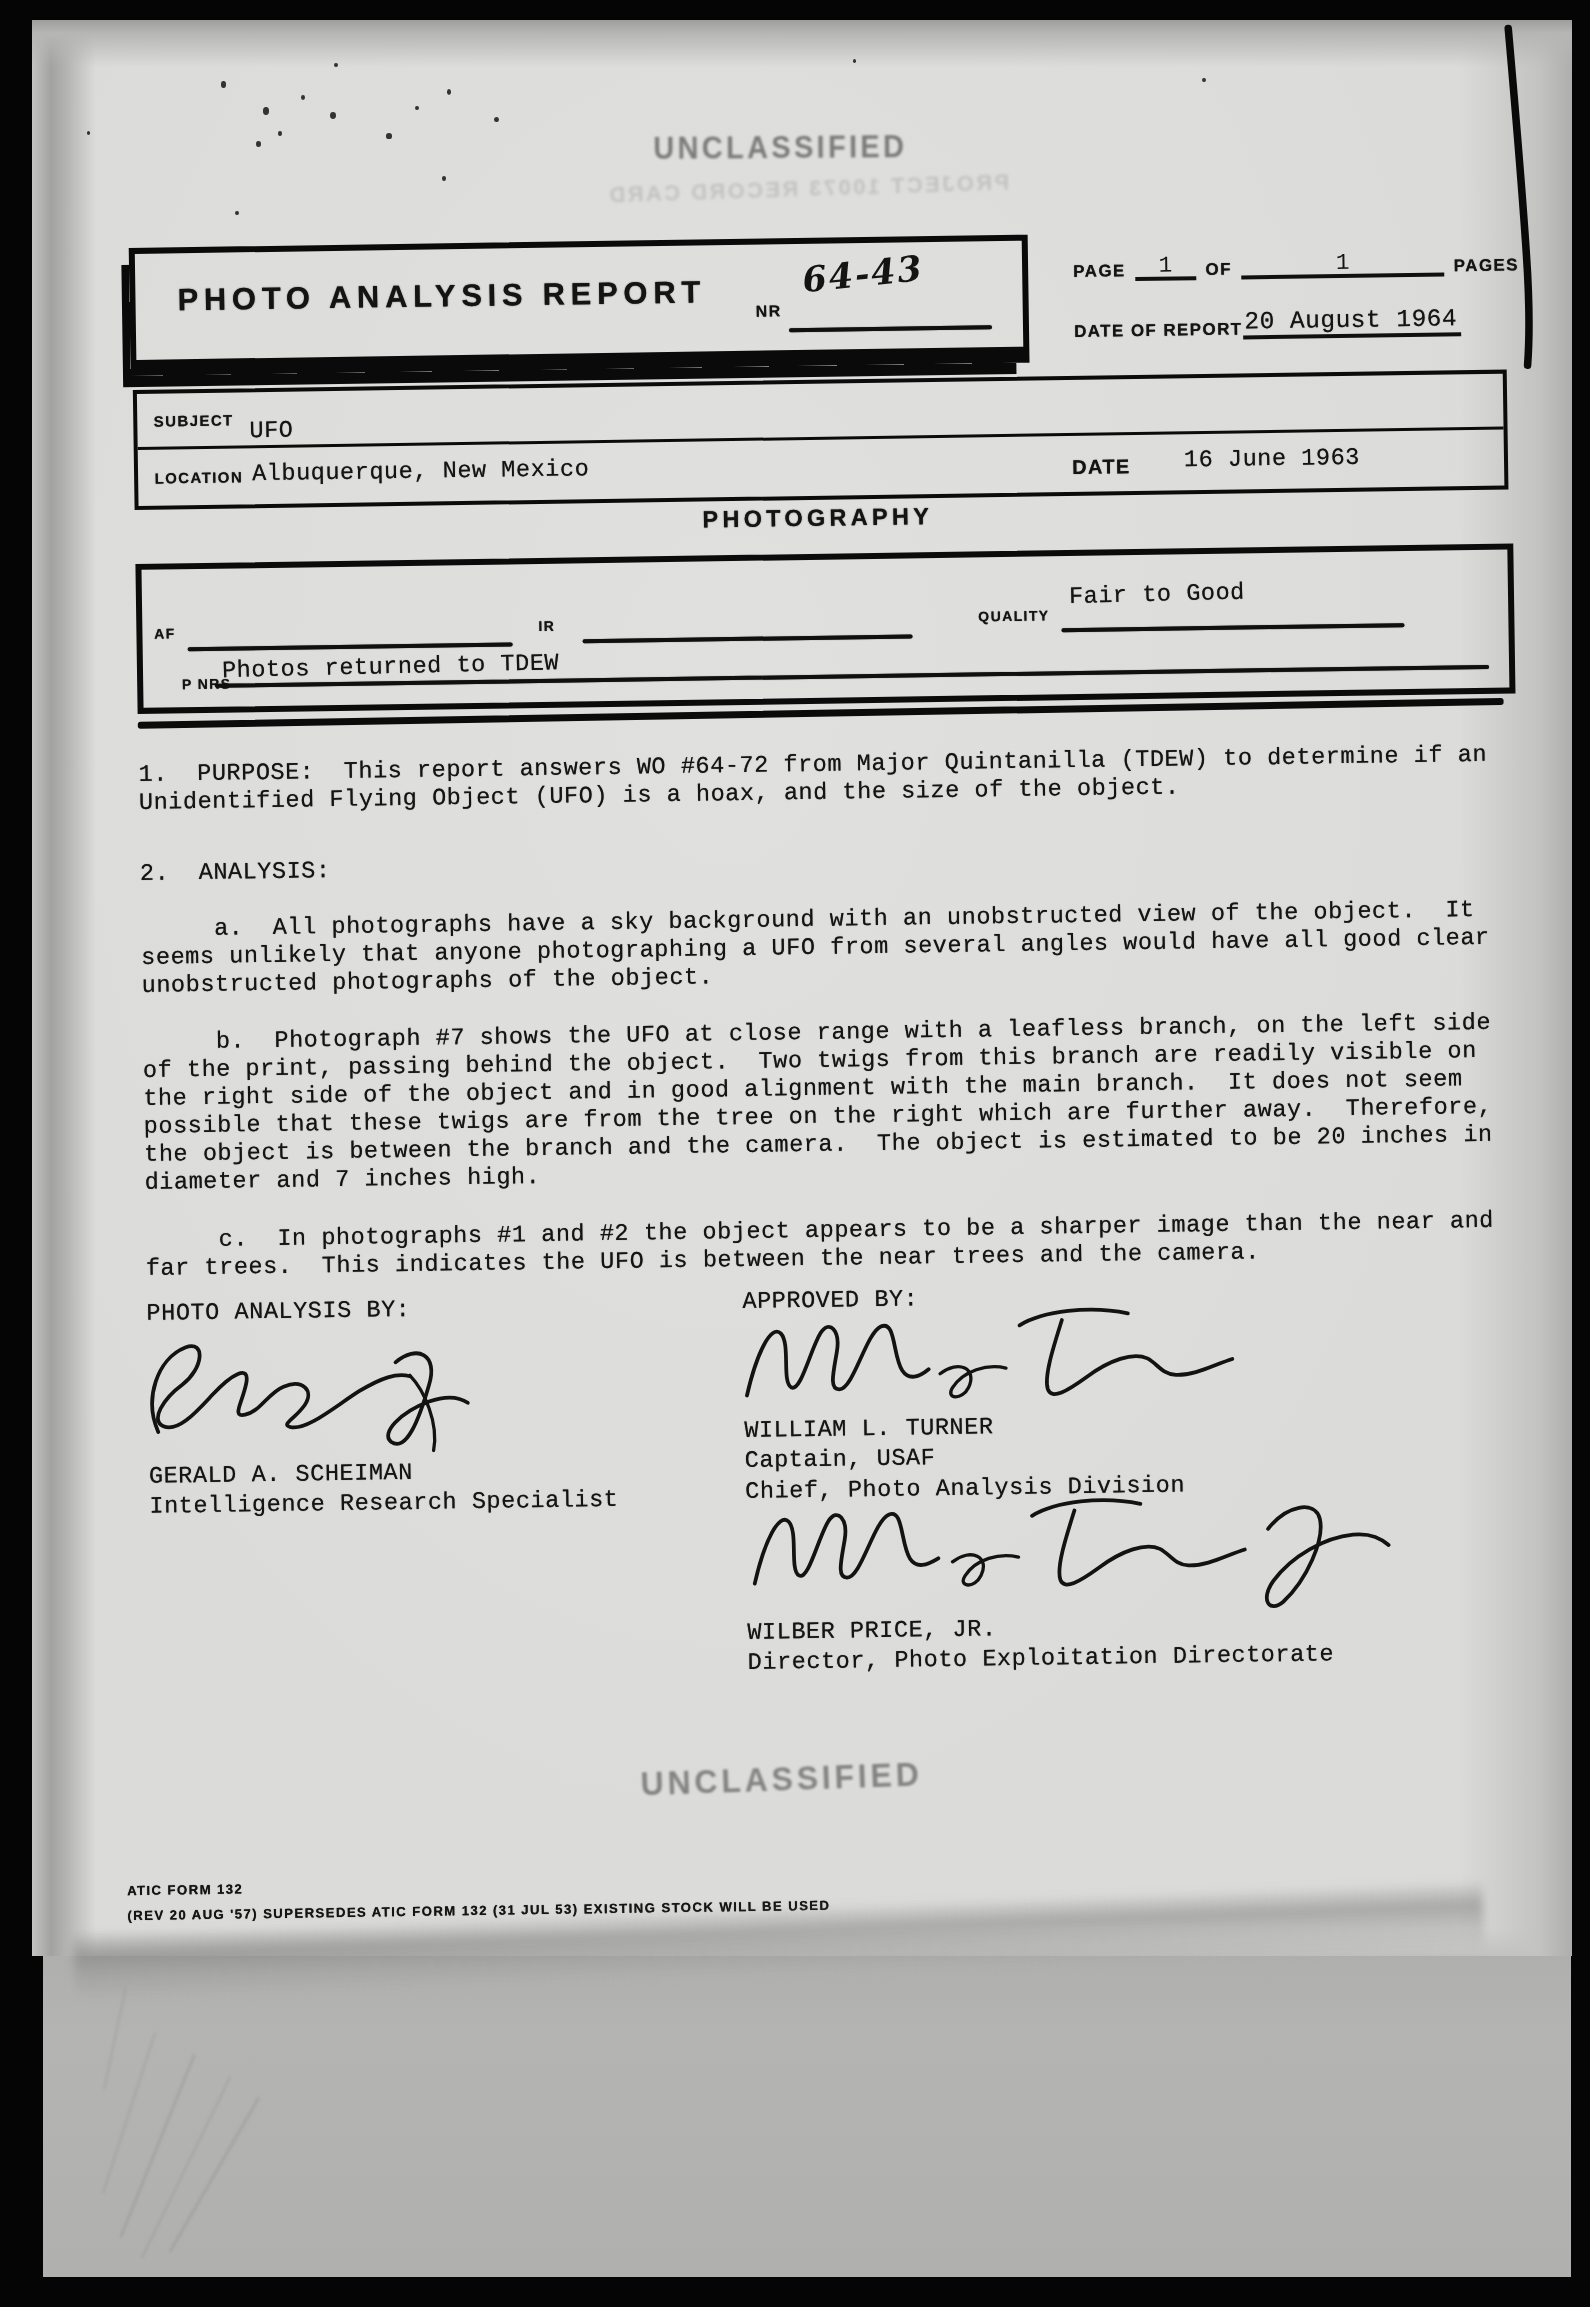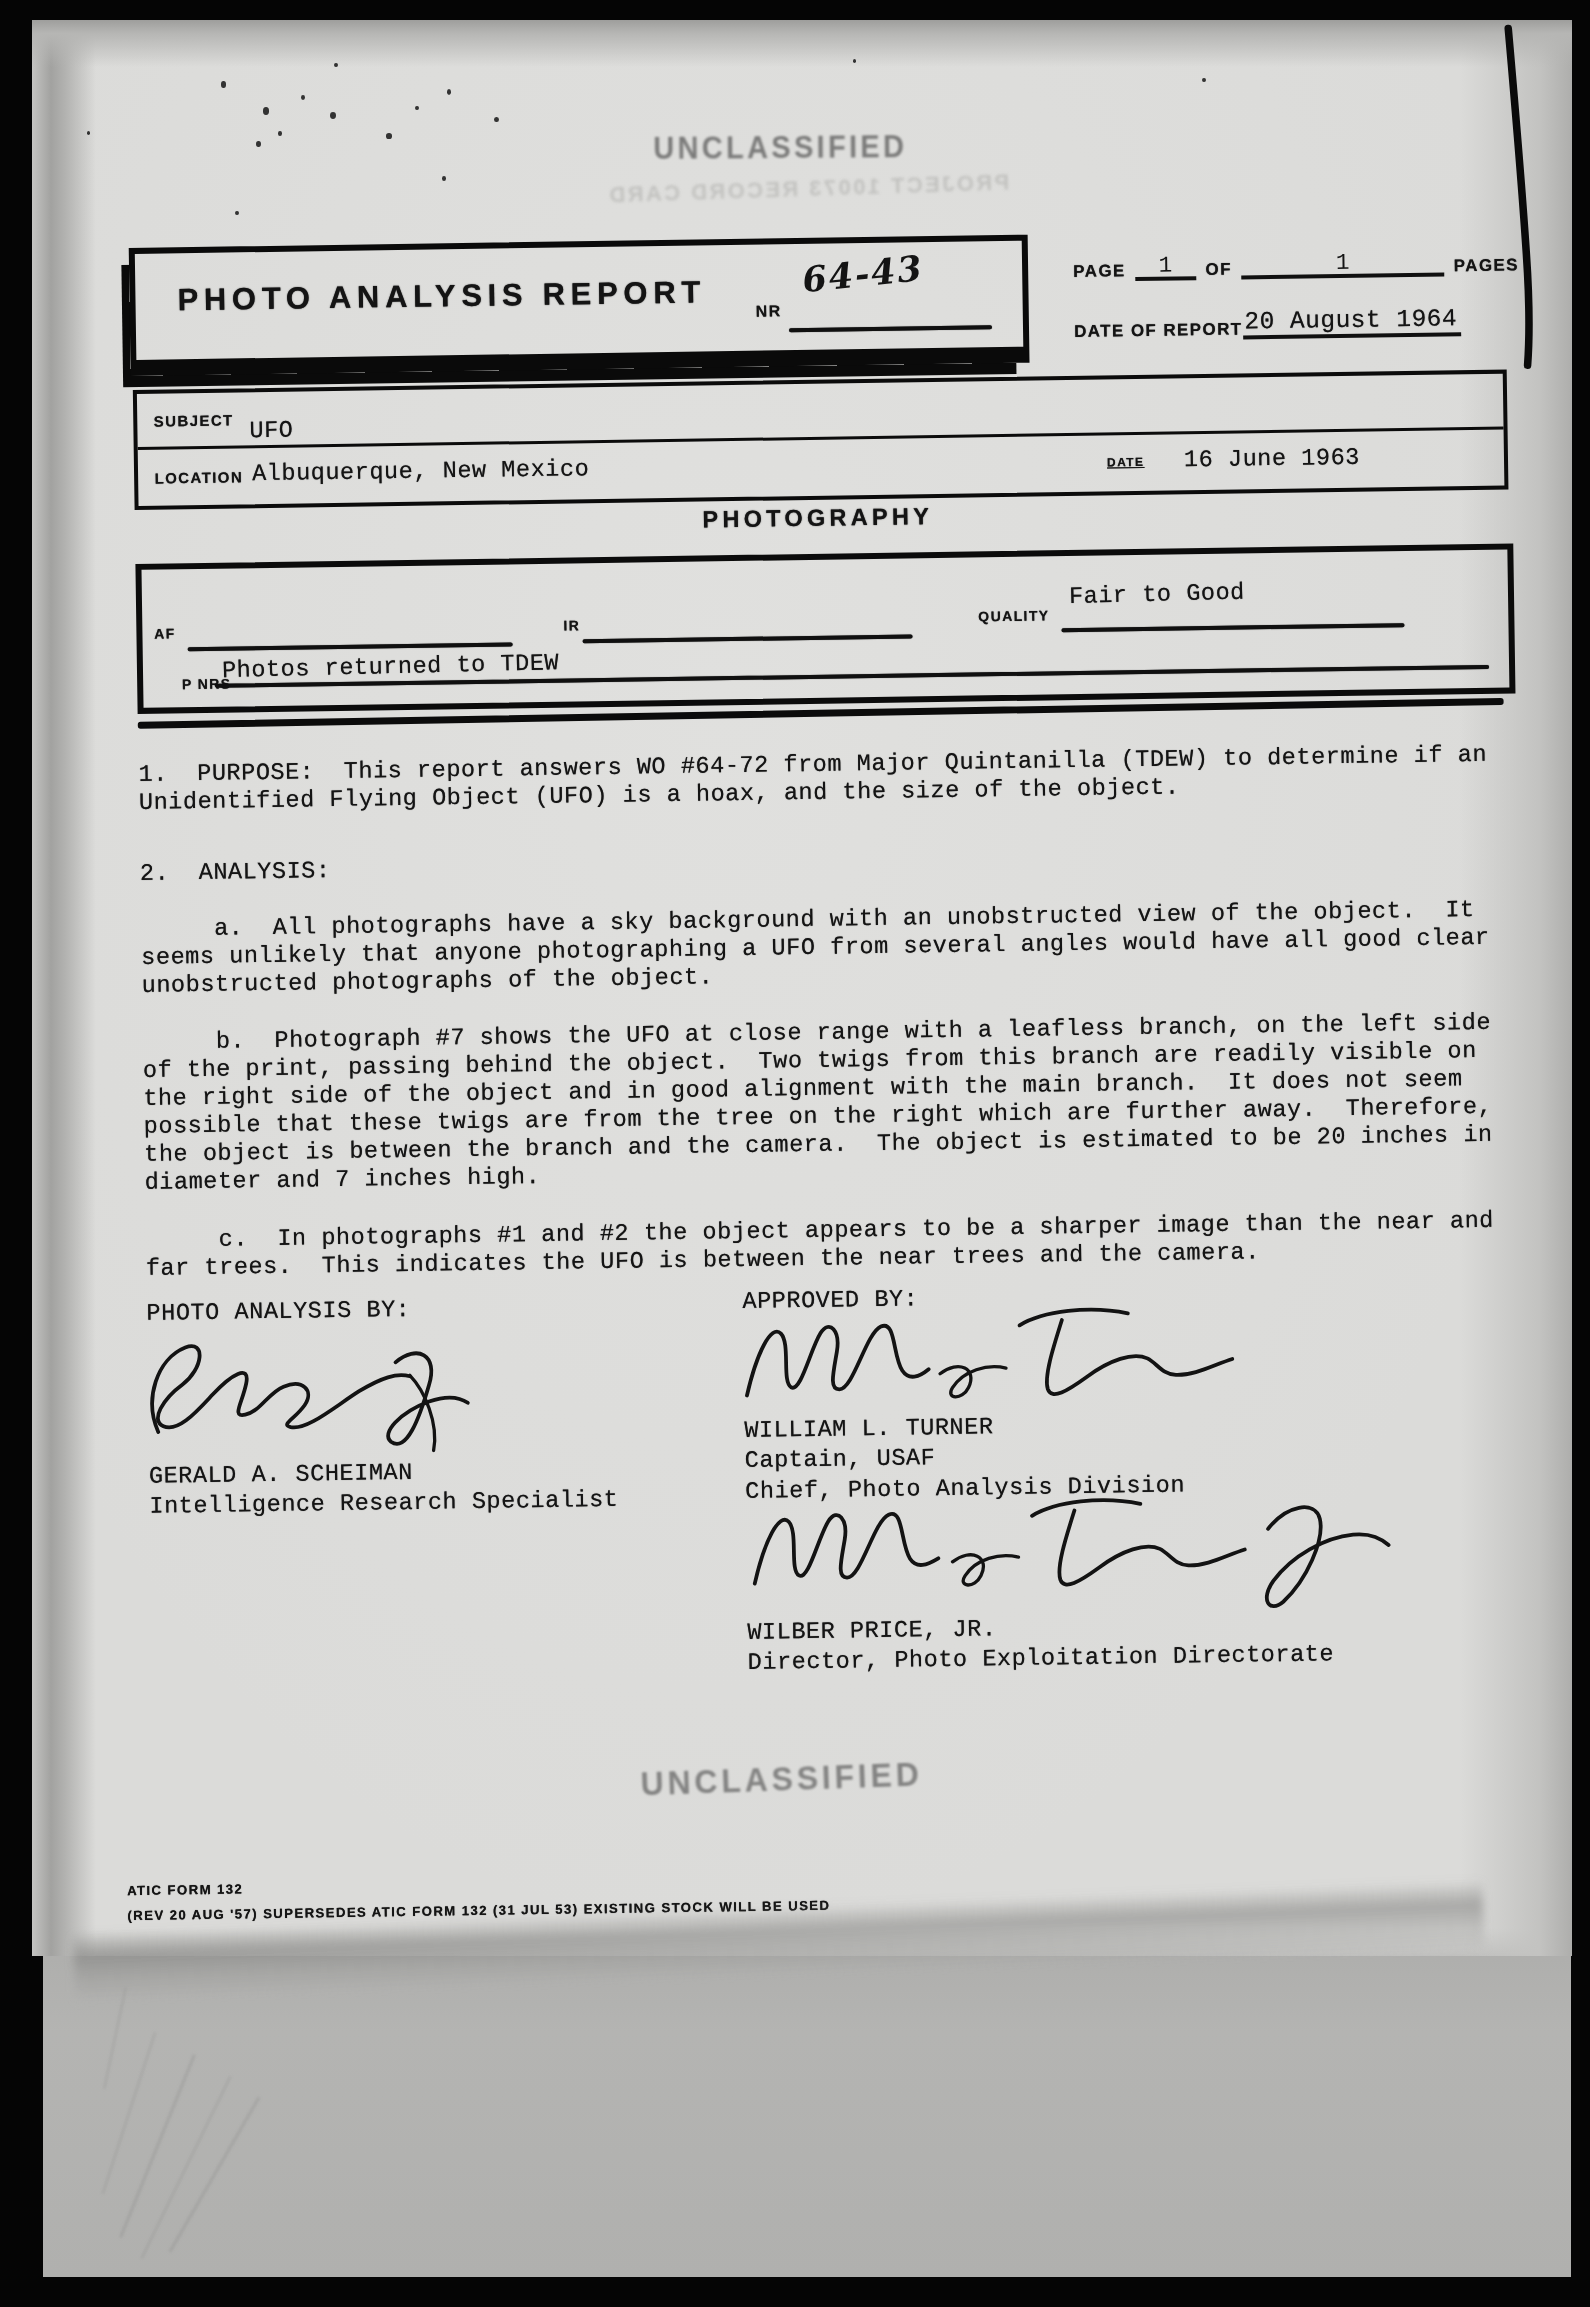--- a/index.html
+++ b/index.html
@@ -52,31 +52,31 @@
 
   
   #info-box{position:absolute;left:108px;top:361px;width:1366px;height:112px;
     border:4.7px solid #0b0b0b;}
   #info-row1{position:relative;height:53px;border-bottom:3.8px solid #0b0b0b;}
   #info-row2{position:relative;height:52px;}
   #subject-label{position:absolute;left:16.5px;top:19px;font-size:15px;}
   #subject-value{position:absolute;left:112px;top:25px;}
   #location-label{position:absolute;left:16.5px;top:20px;font-size:15px;}
   #location-value{position:absolute;left:114px;top:12.3px;}
-  #date-label{position:absolute;left:969px;top:20px;font-size:12px;text-decoration:underline;}
+  #date-label{position:absolute;left:934px;top:20px;font-size:20px;}
   #date-value{position:absolute;left:1046px;top:12.3px;}
 
   
   #photog-title{position:absolute;left:108px;top:486px;width:1366px;text-align:center;
     font-size:23.6px;font-weight:700;letter-spacing:4.2px;text-shadow:0 0 1.2px rgba(10,10,10,.85);}
   #photo-box{position:absolute;left:108px;top:535px;width:1366px;height:138px;
     border:6.1px solid #0b0b0b;}
   #af-label{position:absolute;left:11.8px;top:56px;font-size:14px;}
   #af-rule{left:45px;top:78px;width:325px;}
-  #ir-label{position:absolute;left:421px;top:54px;font-size:14px;}
+  #ir-label{position:absolute;left:396px;top:54px;font-size:14px;}
   #ir-rule{left:440px;top:76px;width:330px;}
   #quality-label{position:absolute;left:836px;top:51px;font-size:14px;}
   #quality-value{position:absolute;left:927px;top:26.4px;transform:rotate(-0.6deg);}
   #quality-rule{left:919px;top:72px;width:343px;}
   #pnrs-label{position:absolute;left:11.8px;top:107px;font-size:14px;padding-left:27px;}
   #pnrs-value{position:absolute;left:79px;top:87px;transform:rotate(-0.5deg);}
   #pnrs-rule{left:72px;top:115px;width:1274px;}
   #photo-box-bottom-bar{position:absolute;left:108px;top:691px;width:1366px;height:7px;
     background:#0b0b0b;transform:rotate(-0.15deg);border-radius:2.8px;}
 

